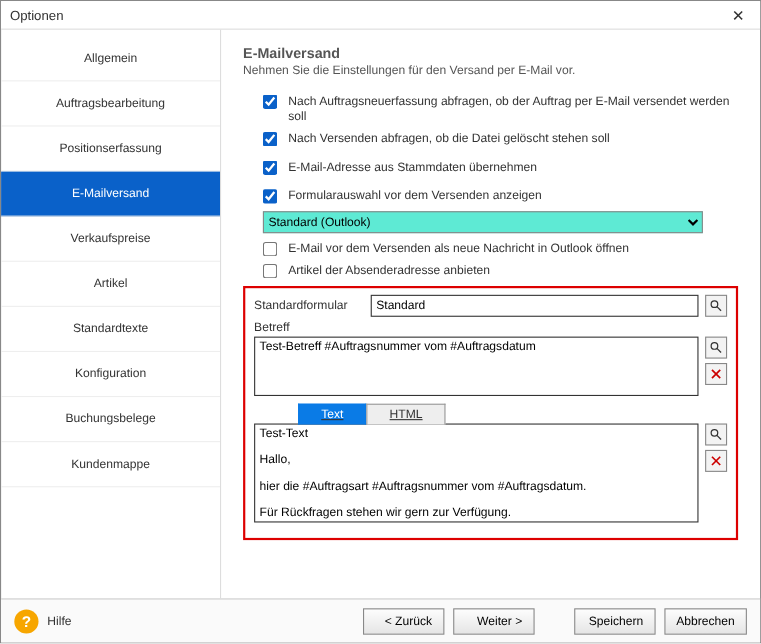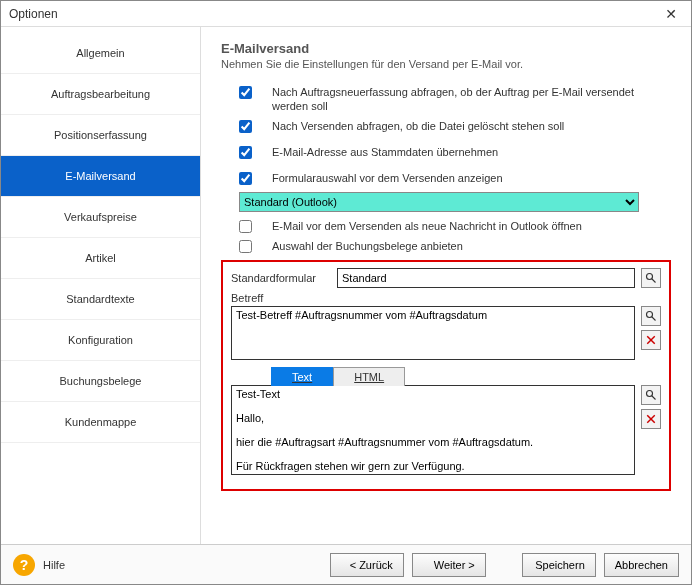--- a/index.html
+++ b/index.html
@@ -8,21 +8,21 @@
   .titlebar { height: 26px; display: flex; align-items: center; justify-content: space-between; padding: 0 8px; background: #fff; border-bottom: 1px solid #ddd; gap: 20px; }
   .titlebar .title { font-size: 12px; }
   .close-x { font-size: 14px; cursor: pointer; padding: 0 6px; }
   .body { flex: 1; display: flex; min-height: 0; }
   .sidebar { width: 200px; border-right: 1px solid #ddd; padding-top: 6px; display: flex; flex-direction: column; }
   .sidebar-item { padding: 14px 16px; font-size: 11px; color: #333; cursor: pointer; border-bottom: 1px solid #eee; text-align: center; }
   .sidebar-item.active { background: #0a61c9; color: #fff; }
   .main { flex: 1; padding: 14px 20px 8px 20px; overflow: hidden; position: relative; }
   .main h1 { font-size: 13px; font-weight: bold; color: #555; margin-bottom: 2px; }
   .main .subtitle { font-size: 11px; color: #555; margin-bottom: 12px; }
-  .opt-row { padding: 3px 0 3px 18px; display: flex; align-items: flex-start; gap: 20px; }
+  .opt-row { padding: 3px 0 3px 18px; display: flex; align-items: flex-start; gap: 10px; }
   .opt-row input[type=checkbox] { margin-top: 1px; accent-color: #0a61c9; }
   .opt-row label { font-size: 11px; color: #333; line-height: 14px; }
   .select-row { padding: 4px 0 4px 18px; }
   select { width: 400px; height: 20px; font-size: 11px; border: 1px solid #888; background: #5eead4; }
   .redbox { border: 2px solid #d00; margin-top: 4px; padding: 6px 8px 14px 8px; }
   .form-row { display: flex; align-items: center; gap: 6px; margin-bottom: 4px; }
   .form-label { width: 100px; font-size: 11px; color: #333; }
   .tfield { flex: 1; height: 20px; border: 1px solid #333; padding: 0 4px; font-size: 11px; }
   .icon-btn { width: 20px; height: 20px; border: 1px solid #888; background: #f3f3f3; display: flex; align-items: center; justify-content: center; cursor: pointer; }
   .icon-btn svg { width: 12px; height: 12px; }
@@ -92,21 +92,21 @@
           <option>Standard (Outlook)</option>
         </select>
       </div>
 
       <div class="opt-row">
         <input type="checkbox" style="">
         <label>E-Mail vor dem Versenden als neue Nachricht in Outlook öffnen</label>
       </div>
       <div class="opt-row">
         <input type="checkbox" style="">
-        <label>Auswahl der Buchungsbelege anbieten</label>
+        <label>Artikel der Absenderadresse anbieten</label>
       </div>
 
       <div class="redbox">
         <div class="form-row">
           <span class="form-label">Standardformular</span>
           <input class="tfield" value="Standard" style="">
           <div class="icon-btn">
             <svg viewBox="0 0 16 16">
                 <circle class="mag" cx="6" cy="6" r="4"></circle>
                 <line class="mag" x1="9" y1="9" x2="14" y2="14"></line>

